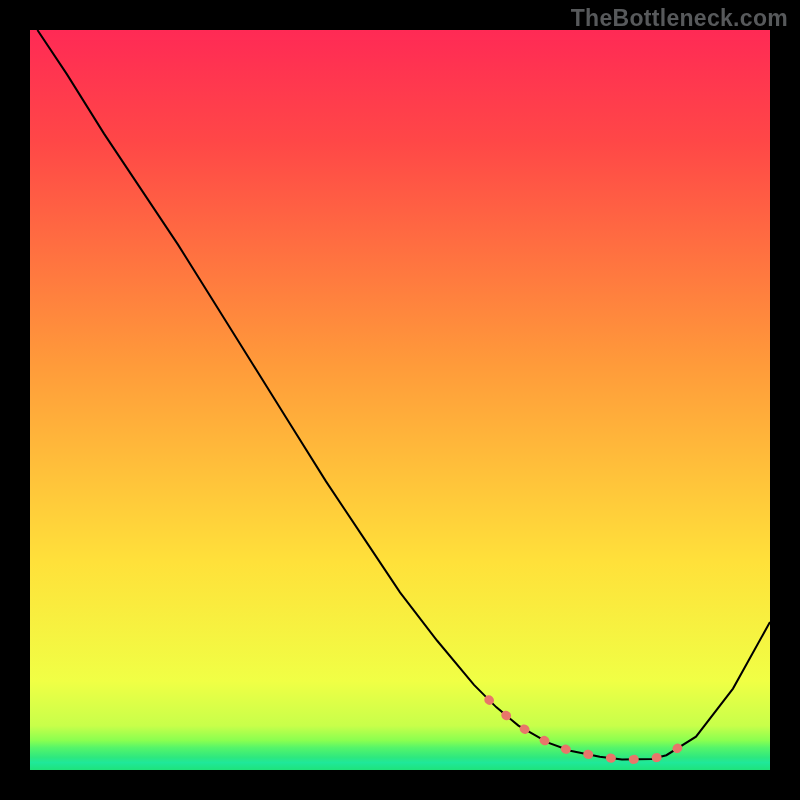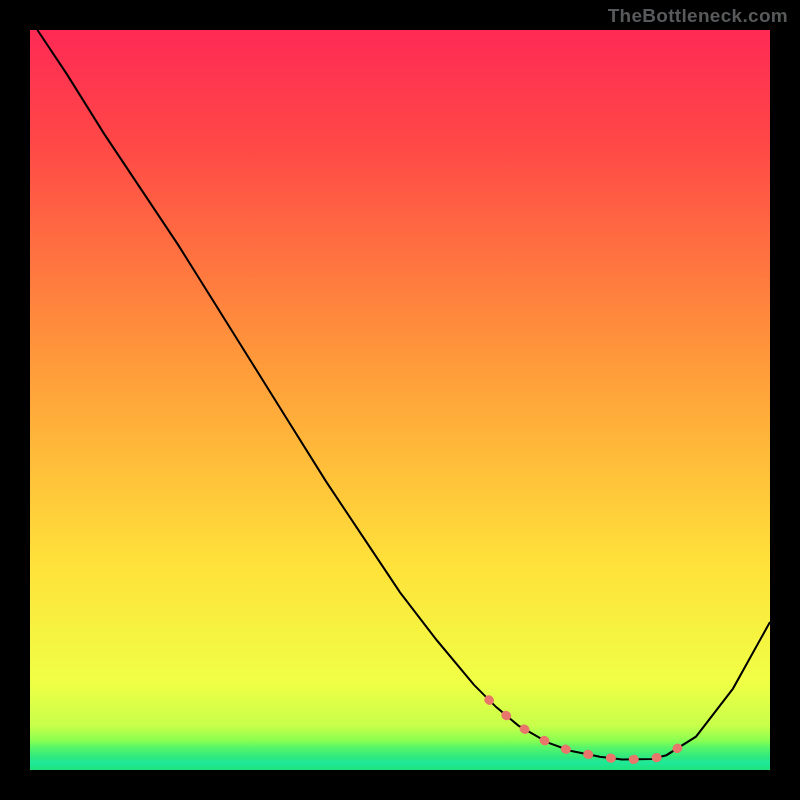--- a/index.html
+++ b/index.html
@@ -36,21 +36,21 @@
       var(--c-grn3) 98.3%,
       var(--c-grn4) 99%,
       var(--c-grn5) 100%
     );
   }
   .watermark {
     position: absolute;
     top: 5px;
     right: 12px;
     font-family: Arial, Helvetica, sans-serif;
-    font-size: 19px;
+    font-size: 23px;
     font-weight: 600;
     color: #57595b;
     letter-spacing: 0.3px;
   }
   svg.curve {
     position: absolute;
     left: 0;
     top: 0;
     width: 740px;
     height: 740px;

